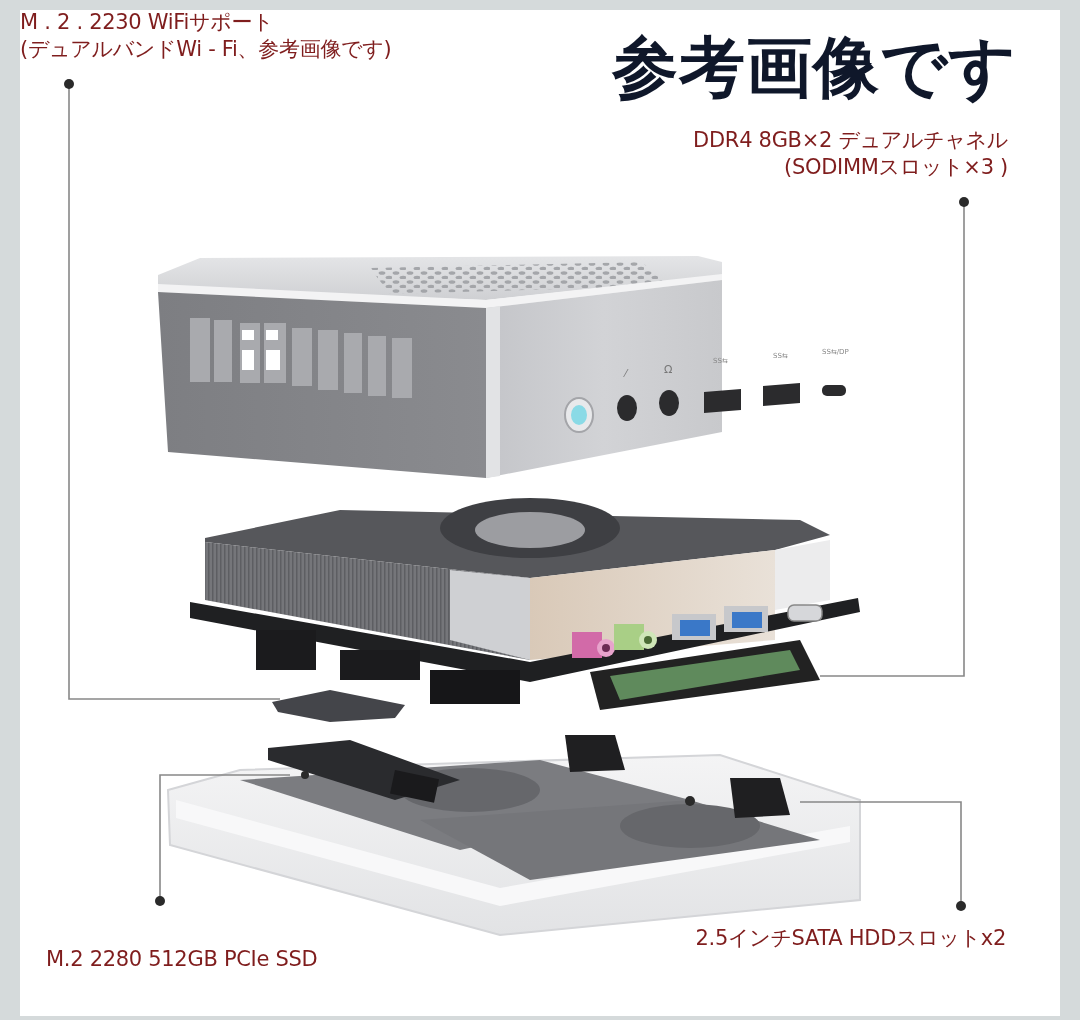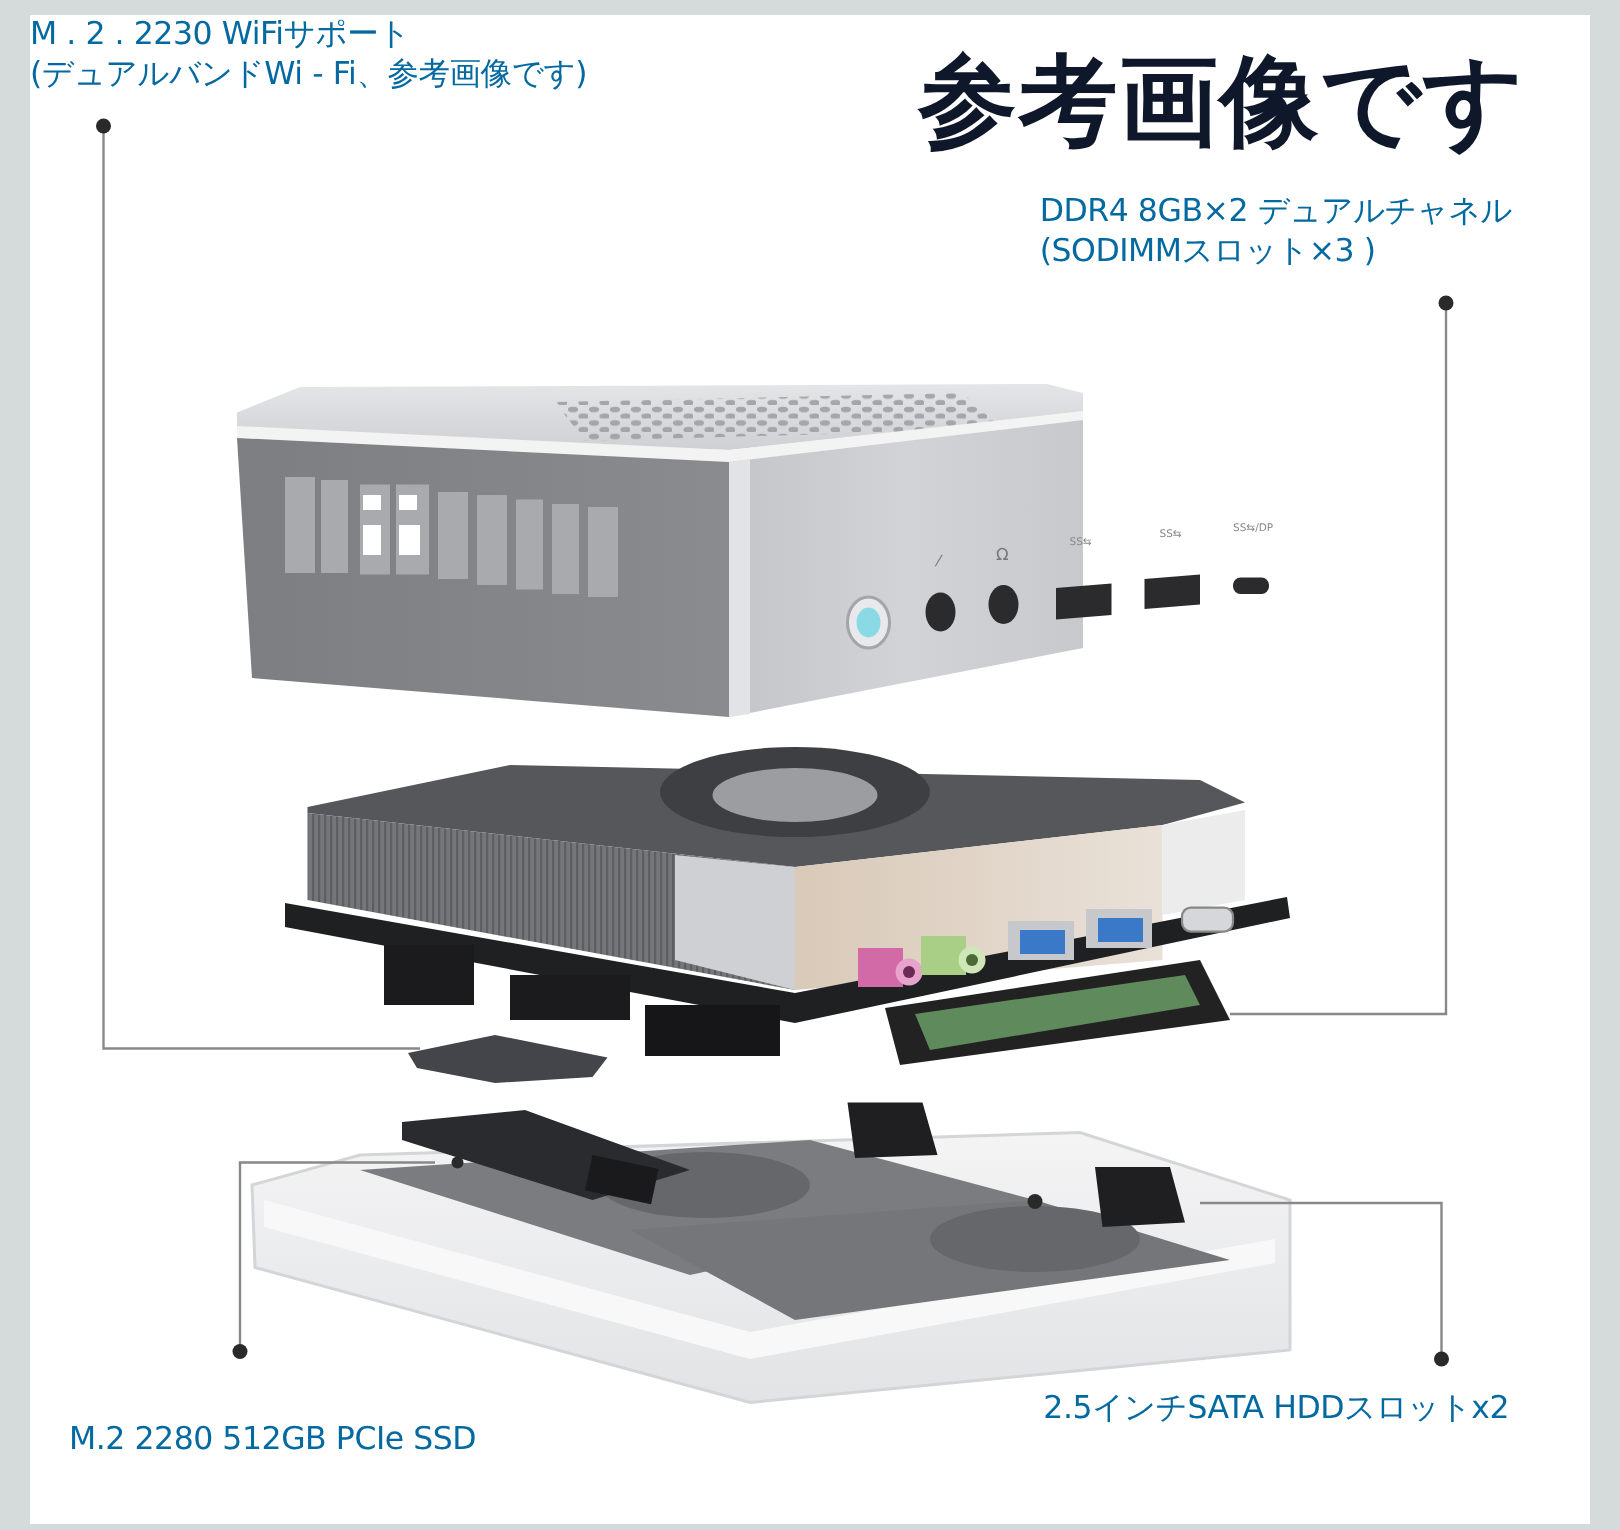--- a/index.html
+++ b/index.html
@@ -8,25 +8,25 @@
       background: #d5dadb;
       position: relative; overflow: hidden;
       font-family: "DejaVu Sans", "Liberation Sans", sans-serif;
     }
     .panel {
       position: absolute; left: 20px; top: 10px;
       width: 1040px; height: 1006px;
       background: #ffffff;
     }
     .label {
-      position: absolute; color: #0369a1;
+      position: absolute; color: #7f1d1d;
       font-size: 21px; line-height: 27px; white-space: nowrap;
       letter-spacing: -0.3px;
     }
-    .label.right { text-align: left; }
+    .label.right { text-align: right; }
     .watermark {
       position: absolute; left: 612px; top: 28px;
       font-size: 66px; font-weight: bold; color: #0f172a;
       letter-spacing: 1px; line-height: 80px; white-space: nowrap;
     }
     svg.art { position: absolute; left: 0; top: 0; }
   </style>
 </head>
 <body>
 

